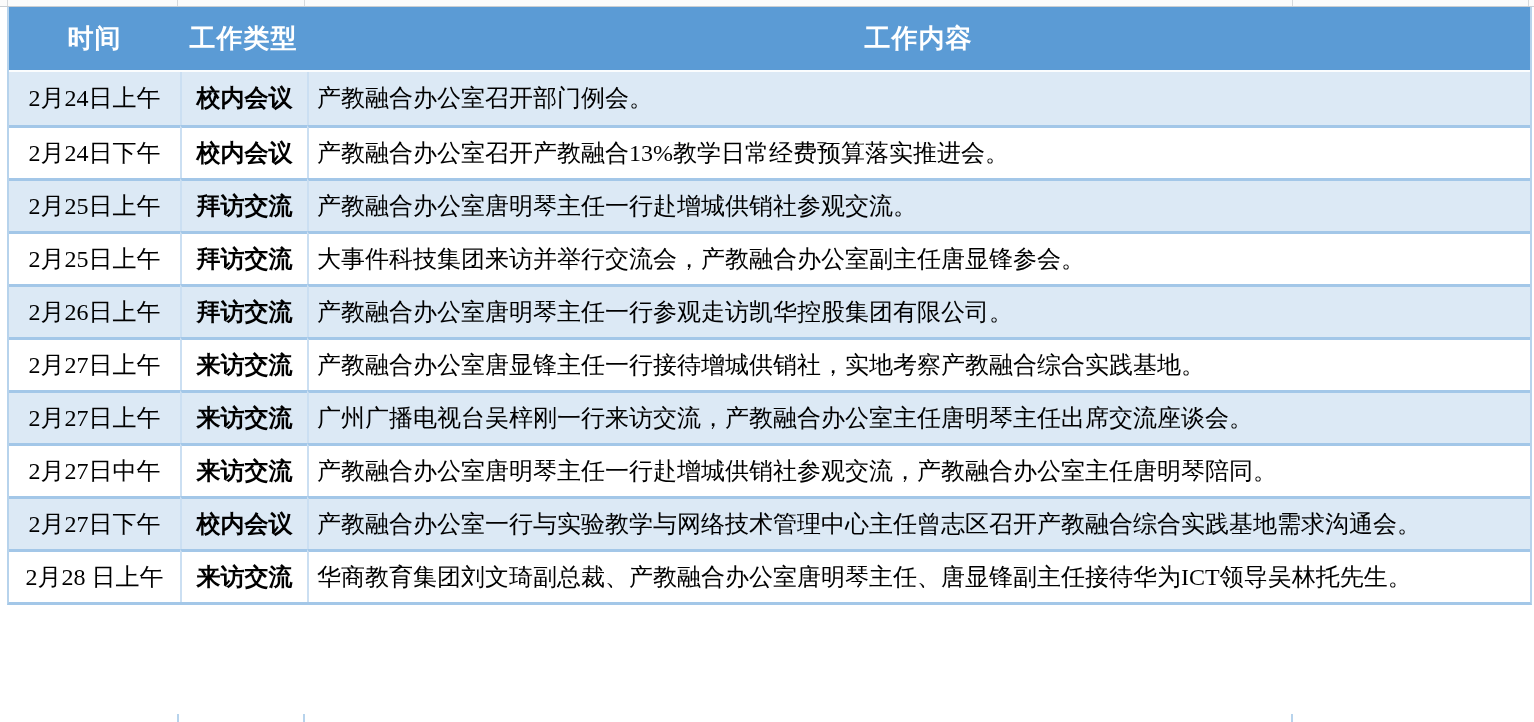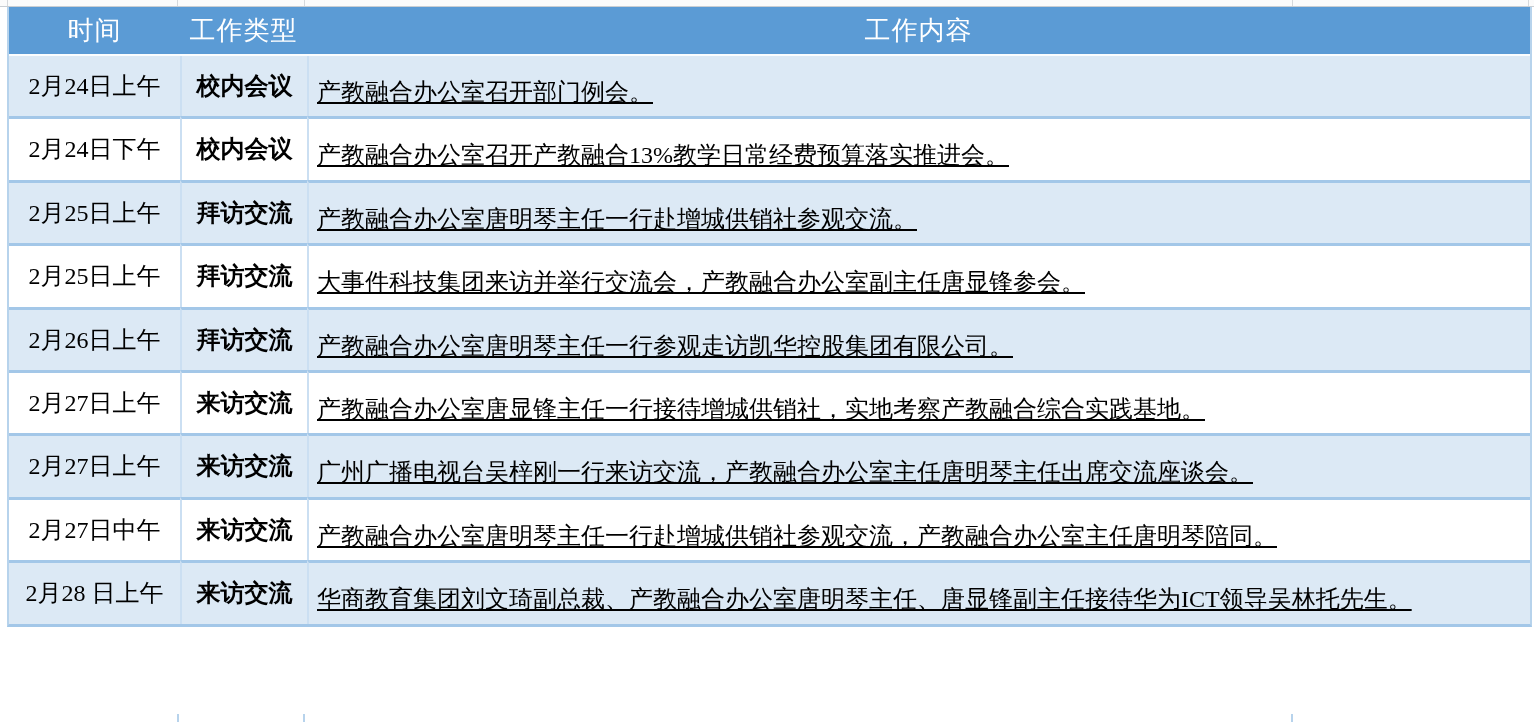--- a/index.html
+++ b/index.html
@@ -18,36 +18,36 @@
   
   table.worklog{
     position:absolute;left:7px;top:7px;width:1521px;
     border-collapse:separate;border-spacing:0;table-layout:fixed;
     border-left:2px solid #b7d3ec;border-right:2px solid #b7d3ec;border-bottom:3px solid #a3c7e8;
   }
   col.c-time{width:171px;}
   col.c-type{width:127px;}
   col.c-content{width:1223px;}
   thead th{
-    background:#5b9bd5;color:#ffffff;font-weight:normal;font-size:26px;
-    height:47px;text-align:center;vertical-align:middle;padding:0;
+    background:#5b9bd5;color:#ffffff;font-weight:bold;font-size:26px;
+    height:47px;text-align:center;vertical-align:middle;padding:8px;
     border-bottom:2px solid #fbfdfe;letter-spacing:1px;
   }
   tbody td{
     font-size:24px;line-height:1.85;vertical-align:middle;padding:0;
     background:#ffffff;
   }
   tbody tr{height:53px;}
   tbody tr.tall{height:97px;}
   tbody tr:nth-child(odd) td{background:#dce9f5;}
   tbody tr:not(:first-child) td{border-top:3px solid #a3c7e8;text-align:center;}
   tbody td:nth-child(n+2){border-left:2px solid #cbdff2;}
   td.time-cell{text-align:center;}
   td.type-cell{text-align:center;font-weight:bold;}
-  td.content-cell{text-align:justify;text-align-last:left;padding:14px 10px 2px 8px;text-decoration:underline;}
+  td.content-cell{text-align:justify;text-align-last:left;padding:2px 10px 2px 8px;}
 </style>
 </head>
 <body>
 
 <div class="strip-top">
   <div class="vline" style="left:7px"></div>
   <div class="vline" style="left:177px"></div>
   <div class="vline" style="left:304px"></div>
   <div class="vline" style="left:1292px"></div>
   <div class="vline" style="left:1528px"></div>
@@ -102,20 +102,25 @@
       <td class="time-cell">2月27日上午</td>
       <td class="type-cell">来访交流</td>
       <td class="content-cell">广州广播电视台吴梓刚一行来访交流，产教融合办公室主任唐明琴主任出席交流座谈会。</td>
     </tr>
     <tr>
       <td class="time-cell">2月27日中午</td>
       <td class="type-cell">来访交流</td>
       <td class="content-cell">产教融合办公室唐明琴主任一行赴增城供销社参观交流，产教融合办公室主任唐明琴陪同。</td>
     </tr>
     <tr>
+      <td class="time-cell">2月27日下午</td>
+      <td class="type-cell">校内会议</td>
+      <td class="content-cell">产教融合办公室一行与实验教学与网络技术管理中心主任曾志区召开产教融合综合实践基地需求沟通会。</td>
+    </tr>
+    <tr>
       <td class="time-cell">2月28 日上午</td>
       <td class="type-cell">来访交流</td>
       <td class="content-cell">华商教育集团刘文琦副总裁、产教融合办公室唐明琴主任、唐显锋副主任接待华为ICT领导吴林托先生。</td>
     </tr>
   </tbody>
 </table>
 
 <div class="strip-bottom">
   <div class="vline" style="left:177px"></div>
   <div class="vline" style="left:303px"></div>

